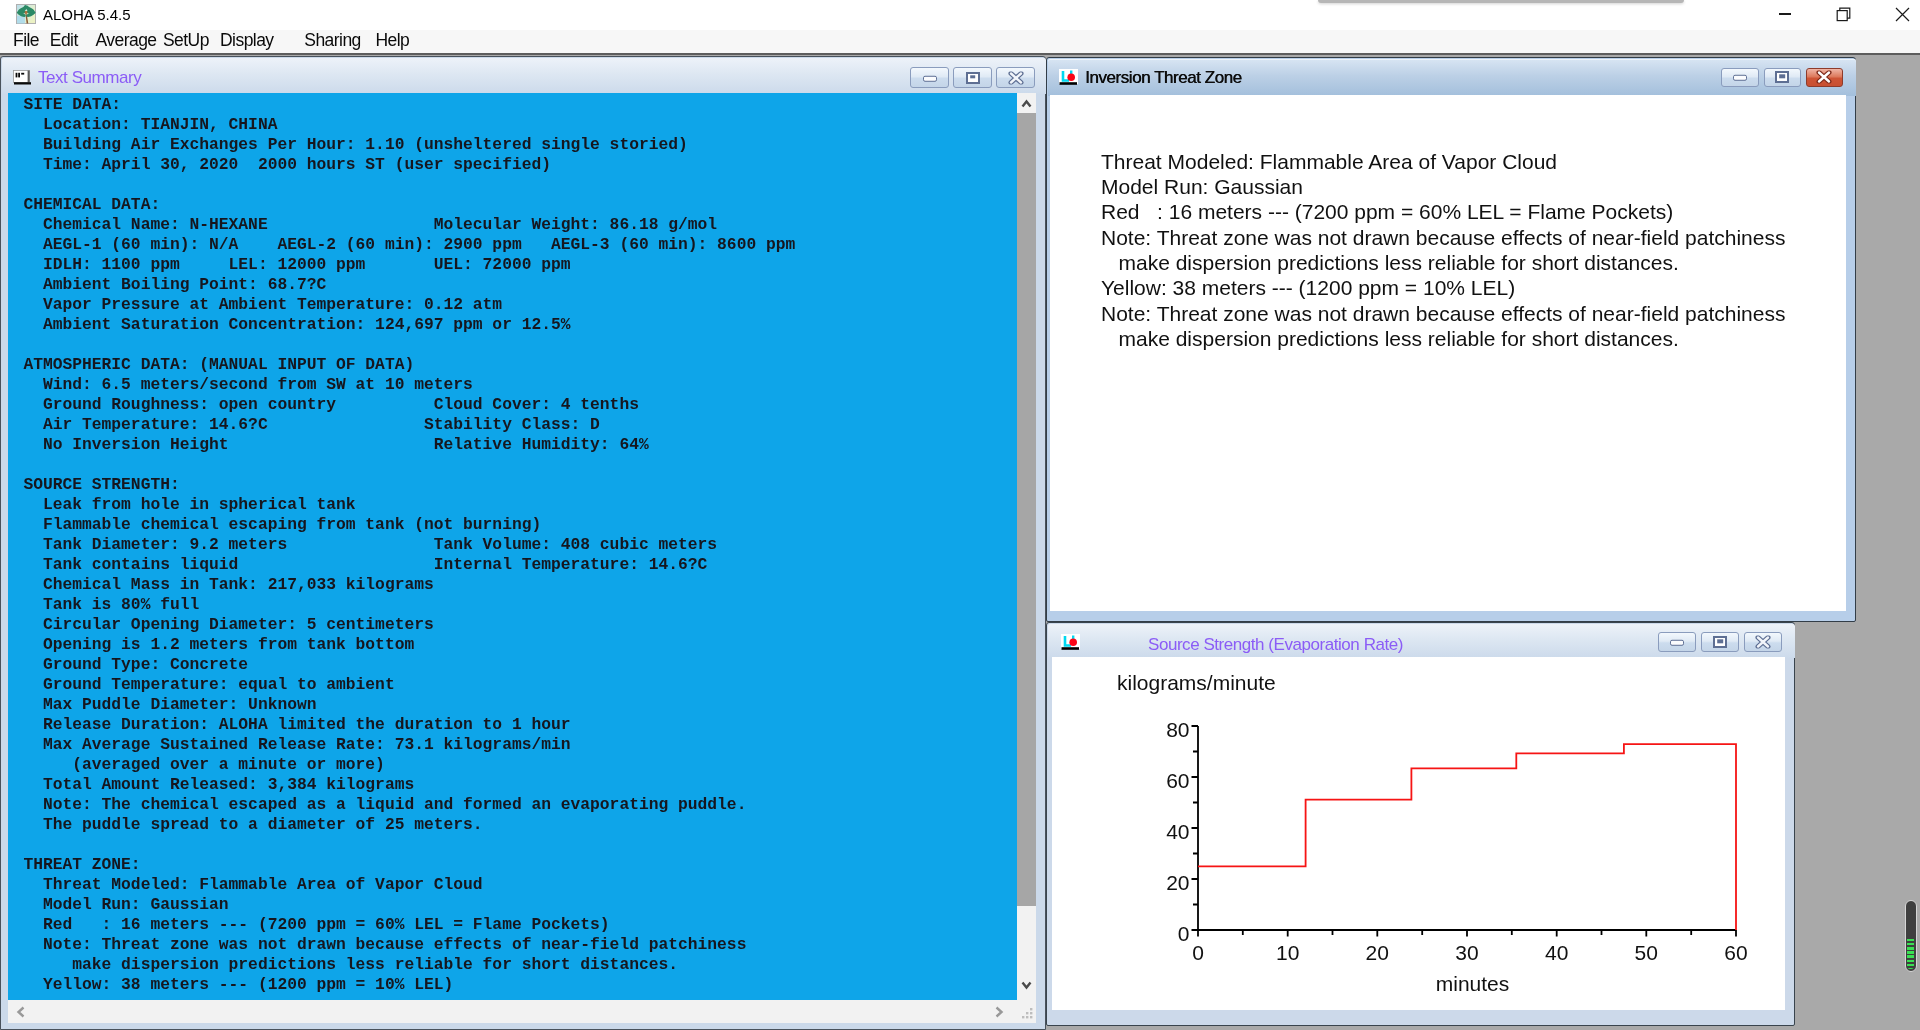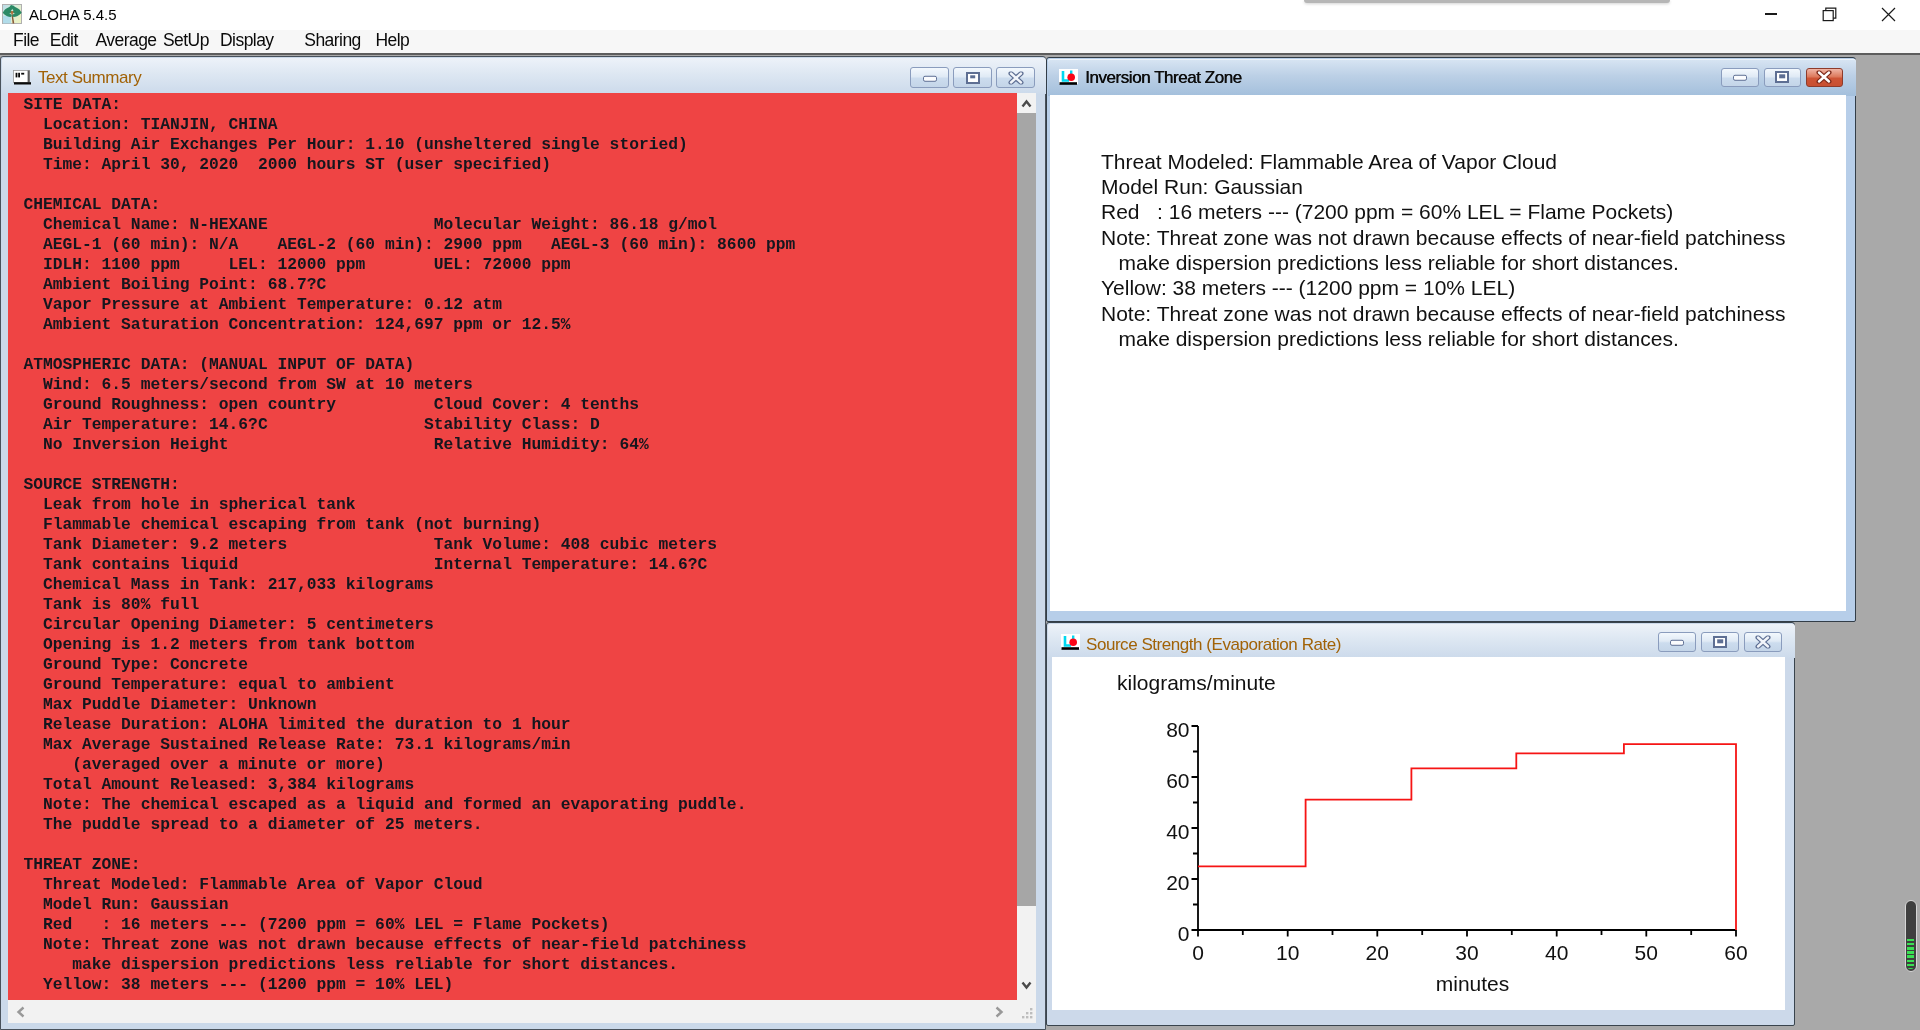--- a/index.html
+++ b/index.html
@@ -1,52 +1,52 @@
 <!DOCTYPE html>
 <html><head>
 <meta charset="utf-8">
 <style>
   * { margin:0; padding:0; box-sizing:border-box; }
   html,body { width:1920px; height:1030px; overflow:hidden; }
   body { position:relative; font-family:"Liberation Sans", sans-serif; background:#ffffff; }
   .abs { position:absolute; }
 
   
-  #titlebar { left:0; top:0; width:1666px; height:30px; background:#ffffff; }
+  #titlebar { left:14px; top:0; width:1666px; height:30px; background:#ffffff; }
   #apptitle { left:29px; top:4.5px; font-size:15px; line-height:20px; color:#000; }
   #band { left:1304px; top:0; width:366px; height:3px; background:#b6b6b6; border-radius:0 0 3px 3px; box-shadow:0 1px 3px rgba(0,0,0,0.18); }
 
   
   #menubar { left:0; top:30px; width:1920px; height:23px; background:#f7f7f7; }
   .mitem { position:absolute; top:1.1px; font-size:17.5px; line-height:19px; letter-spacing:-0.55px; color:#0a0a0a; }
   #sep { left:0; top:53px; width:1920px; height:2px; background:#5d5d5d; }
 
   
   #mdi { left:0; top:55px; width:1920px; height:975px; background:#a9a9a9; }
 
   
   .win { position:absolute; }
   .title-inactive { background:linear-gradient(180deg,#edf2f9 0%, #dde7f2 45%, #ccdaeb 100%); }
   .title-active { background:linear-gradient(180deg,#d8e5f3 0%, #bcd0e6 45%, #a3bfdc 100%); box-shadow:inset 0 1px 0 #eef4fa; }
   .wtitle { position:absolute; font-size:17px; line-height:19px; letter-spacing:-0.45px; }
-  .gray { color:#a16207; }
+  .gray { color:#8b5cf6; }
 
   .wbtn { position:absolute; width:39px; height:21px; border:1px solid #8a9cbd; border-radius:3px;
           background:linear-gradient(180deg,#f3f8fd 0%, #e0eaf5 45%, #ccdcee 55%, #c4d5e8 100%); }
   .wbtn-red { background:linear-gradient(180deg,#f0b5a5 0%, #dd7a5d 45%, #ce5435 55%, #c84f31 100%); border:1px solid #8e3b2b; }
   .glyph-min { position:absolute; left:50%; top:50%; width:14px; height:6px; transform:translate(-50%,-37%);
                background:#fbfcfe; border:1.6px solid #5e6f93; border-radius:2px; }
   .glyph-res { position:absolute; left:50%; top:50%; width:14px; height:12px; transform:translate(-50%,-50%);
                background:#fff; border:2.2px solid #5e6f93; }
   .glyph-res::after { content:""; position:absolute; left:50%; top:42%; transform:translate(-50%,-50%); width:5.6px; height:3.4px; background:#5e6f93; }
 
   
   #ts { left:0; top:56px; width:1046px; height:974px; background:#cbd9ea; border:1.2px solid #49525c; border-radius:3px 3px 0 0; }
   #ts-title { left:1.2px; top:1.2px; width:1043.6px; height:36px; border-radius:2px 2px 0 0; }
-  #ts-pre { left:8px; top:93px; width:1009px; height:907px; background:#ef4444; overflow:hidden;
+  #ts-pre { left:8px; top:93px; width:1009px; height:907px; background:#0ea5e9; overflow:hidden;
             padding:1.8px 0 0 15.4px; font-family:"Liberation Mono", monospace; font-weight:bold;
             font-size:16.3px; line-height:20px; color:#16161e; white-space:pre; }
   #ts-vsb { left:1017px; top:93px; width:19px; height:907px; background:#f2f2f2; }
   #ts-vthumb { left:0; top:20px; width:19px; height:793px; background:#a6a6a6; }
   #ts-hsb { left:8px; top:1000px; width:1009px; height:23px; background:#f2f2f2; }
   #ts-corner { left:1017px; top:1000px; width:19px; height:23px; background:#f2f2f2; }
 
   
   #ftz { left:1046px; top:57px; width:810px; height:565px; background:#b7cee9; border:1.2px solid #323d47; border-radius:3px 3px 2px 2px; }
   #ftz-title { left:1.2px; top:1.2px; width:807.6px; height:37px; border-radius:2px 2px 0 0; }
@@ -249,21 +249,21 @@
     <div class="abs title-inactive" id="ss-title"></div>
   </div>
   <div class="abs" id="ss-content"></div>
   <svg class="abs" style="left:1061px;top:634px" width="20" height="17" viewBox="0 0 20 17">
     <rect x="0" y="0" width="19" height="15" fill="#fff"></rect>
     <path d="M4 2 L4 11.5 L10 11.5" fill="none" stroke="#00d8f0" stroke-width="2.6"></path>
     <path d="M12.2 1.5 L12.2 5" stroke="#00d8f0" stroke-width="2.4"></path>
     <circle cx="12.2" cy="8.2" r="3.8" fill="#fb0617"></circle>
     <rect x="0.5" y="13.2" width="17.5" height="2.6" fill="#000"></rect>
   </svg>
-  <div class="abs wtitle gray" style="left:1086px;top:634.7px">Source Strength (Evaporation Rate)</div>
+  <div class="abs wtitle gray" style="left:1148px;top:634.7px">Source Strength (Evaporation Rate)</div>
   <div class="wbtn" style="left:1658px;top:632px;width:38px;height:20px">
     <div class="glyph-min"></div>
   </div>
   <div class="wbtn" style="left:1701px;top:632px;width:38px;height:20px">
     <div class="glyph-res"></div>
   </div>
   <div class="wbtn" style="left:1744px;top:632px;width:38px;height:20px">
     <svg style="position:absolute;left:50%;top:50%;transform:translate(-50%,-50%)" width="16" height="13" viewBox="0 0 16 13">
       <path d="M3 2 L13 11 M13 2 L3 11" stroke="#5e6f93" stroke-width="5" stroke-linecap="round"></path>
       <path d="M3 2 L13 11 M13 2 L3 11" stroke="#f2f5fa" stroke-width="2.4" stroke-linecap="round"></path>

